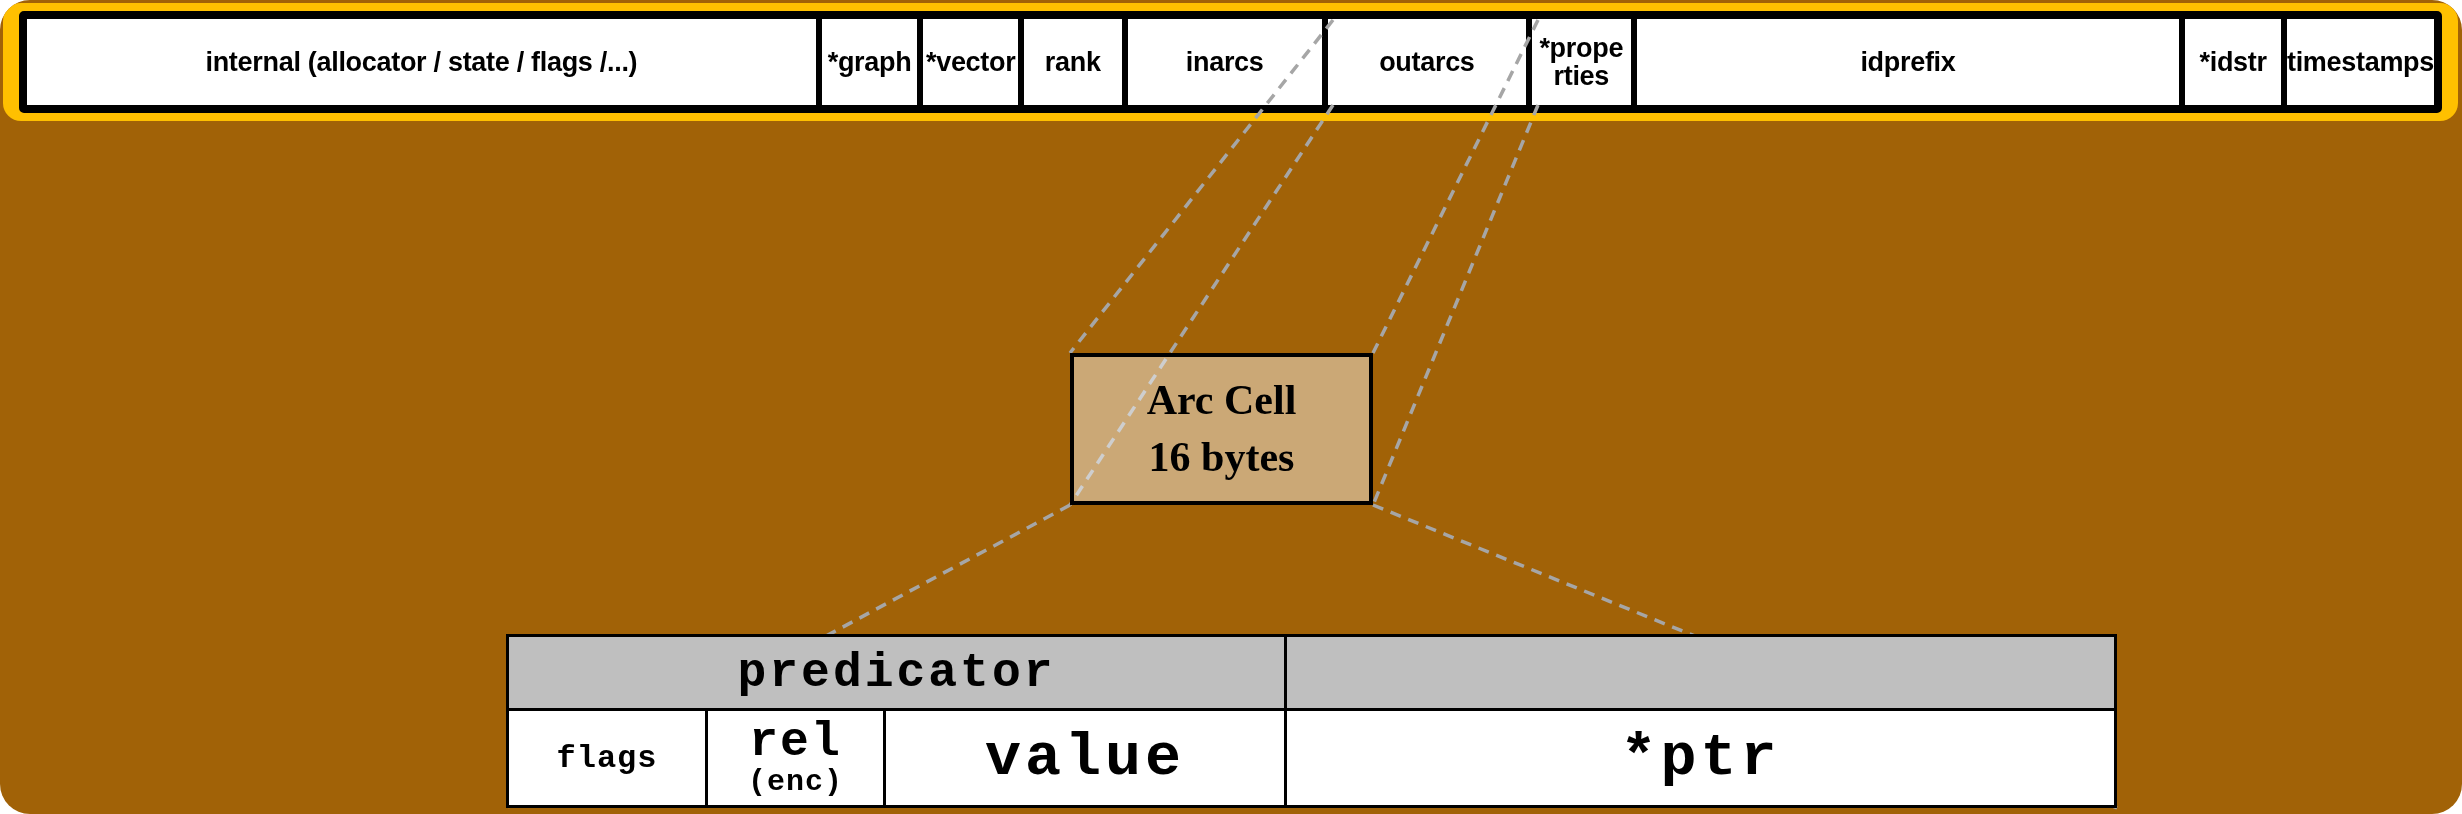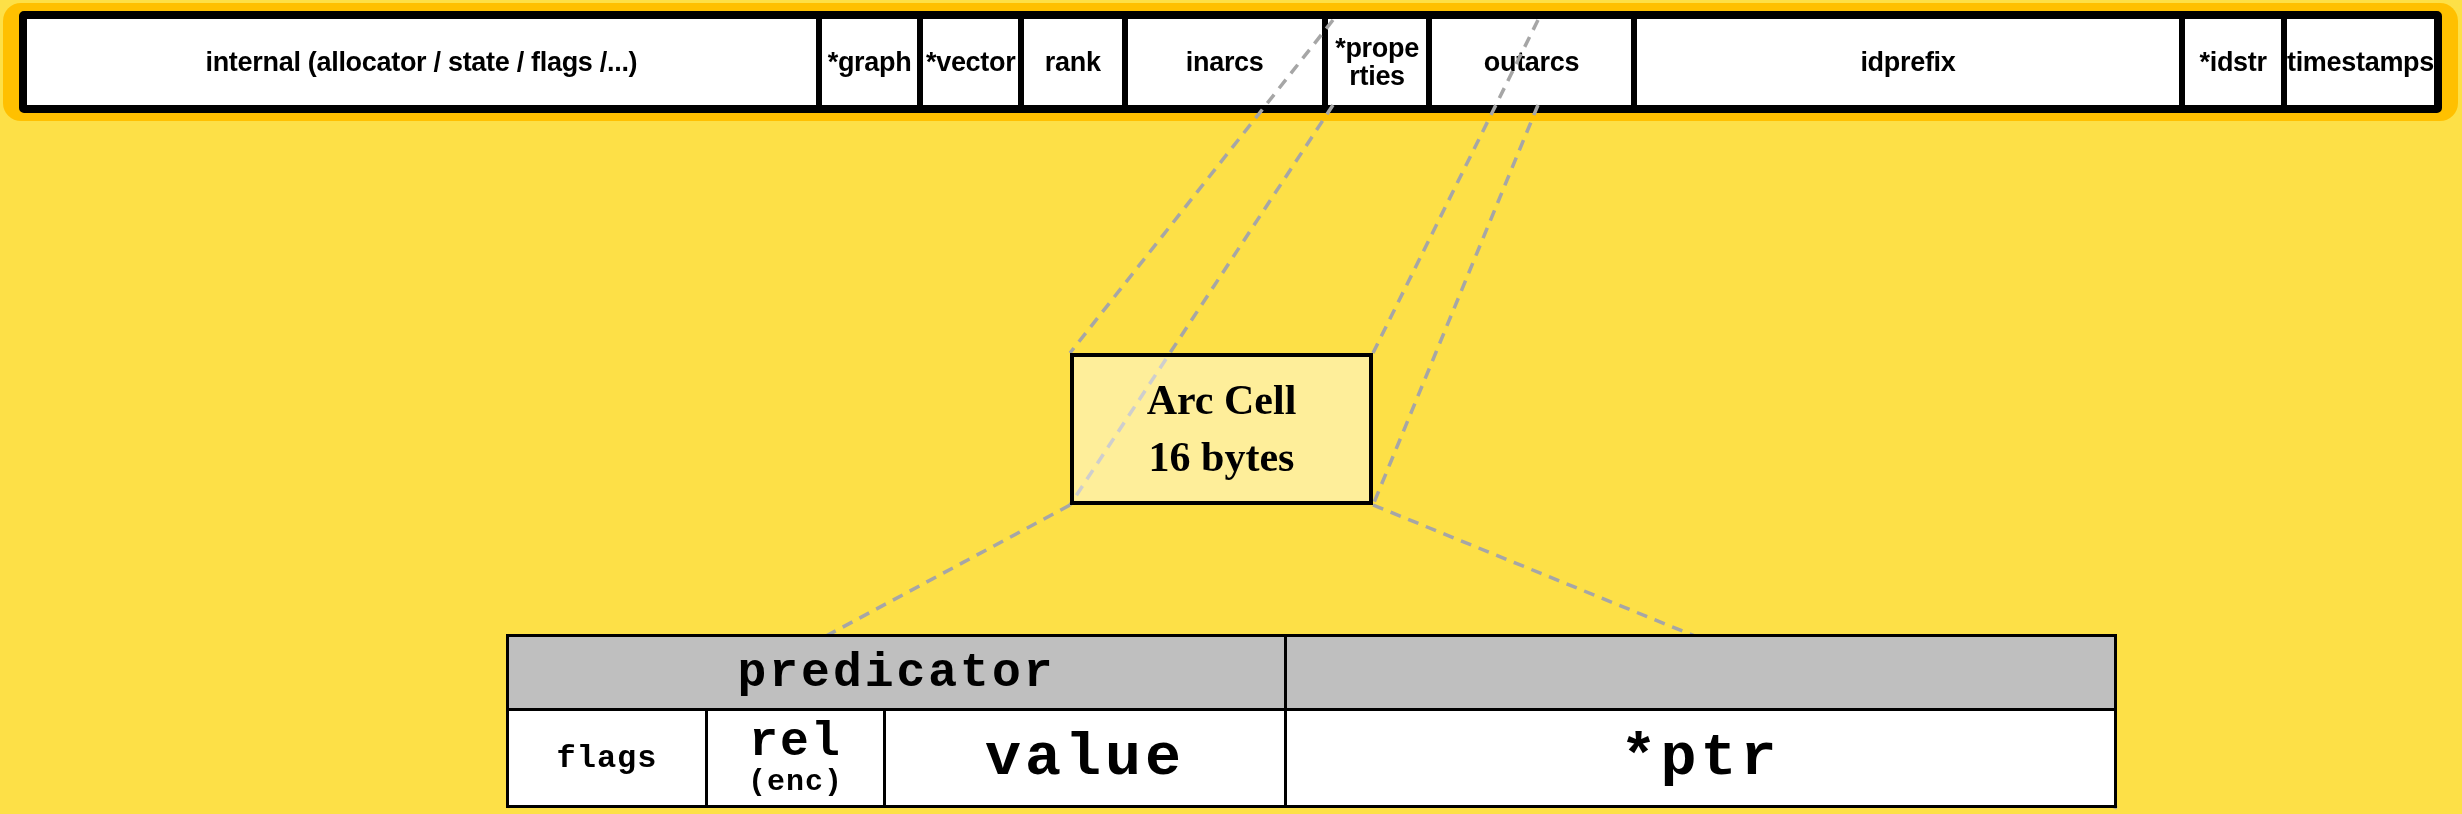--- a/index.html
+++ b/index.html
@@ -1,22 +1,23 @@
 <!DOCTYPE html>
 <html><head>
 <meta charset="utf-8">
 <style>
   html, body { margin: 0; padding: 0; background: #ffffff; }
   #stage {
     position: relative;
     width: 2462px;
     height: 814px;
-    background: #fde047;
+    background: #a16207;
     overflow: hidden;
     font-family: "Liberation Sans", sans-serif;
+    border-radius: 30px;
   }
   * { box-sizing: border-box; }
 
   
   .bar-outer {
     position: absolute;
     left: 3px; top: 3px;
     width: 2455px; height: 118px;
     background: #FFC000;
     border-radius: 18px;
@@ -143,23 +144,23 @@
 
 <div id="stage">
 
   <div class="bar-outer">
     <div class="bar-inner">
       <div class="bar-cell bc-internal">internal (allocator / state / flags /...)</div>
       <div class="bar-cell bc-graph">*graph</div>
       <div class="bar-cell bc-vector">*vector</div>
       <div class="bar-cell bc-rank">rank</div>
       <div class="bar-cell bc-inarcs">inarcs</div>
+      <div class="bar-cell bc-outarcs">outarcs</div>
       <div class="bar-cell bc-properties">*prope
 rties</div>
-      <div class="bar-cell bc-outarcs">outarcs</div>
       <div class="bar-cell bc-idprefix">idprefix</div>
       <div class="bar-cell bc-idstr">*idstr</div>
       <div class="bar-cell bc-timestamps">timestamps</div>
     </div>
   </div>
 
   <svg class="connectors" viewBox="0 0 2462 814" xmlns="http://www.w3.org/2000/svg">
     <line x1="1333" y1="20" x2="1070" y2="353"></line>
     <line x1="1538" y1="20" x2="1373" y2="353"></line>
     <line x1="1333" y1="105" x2="1070" y2="505"></line>

